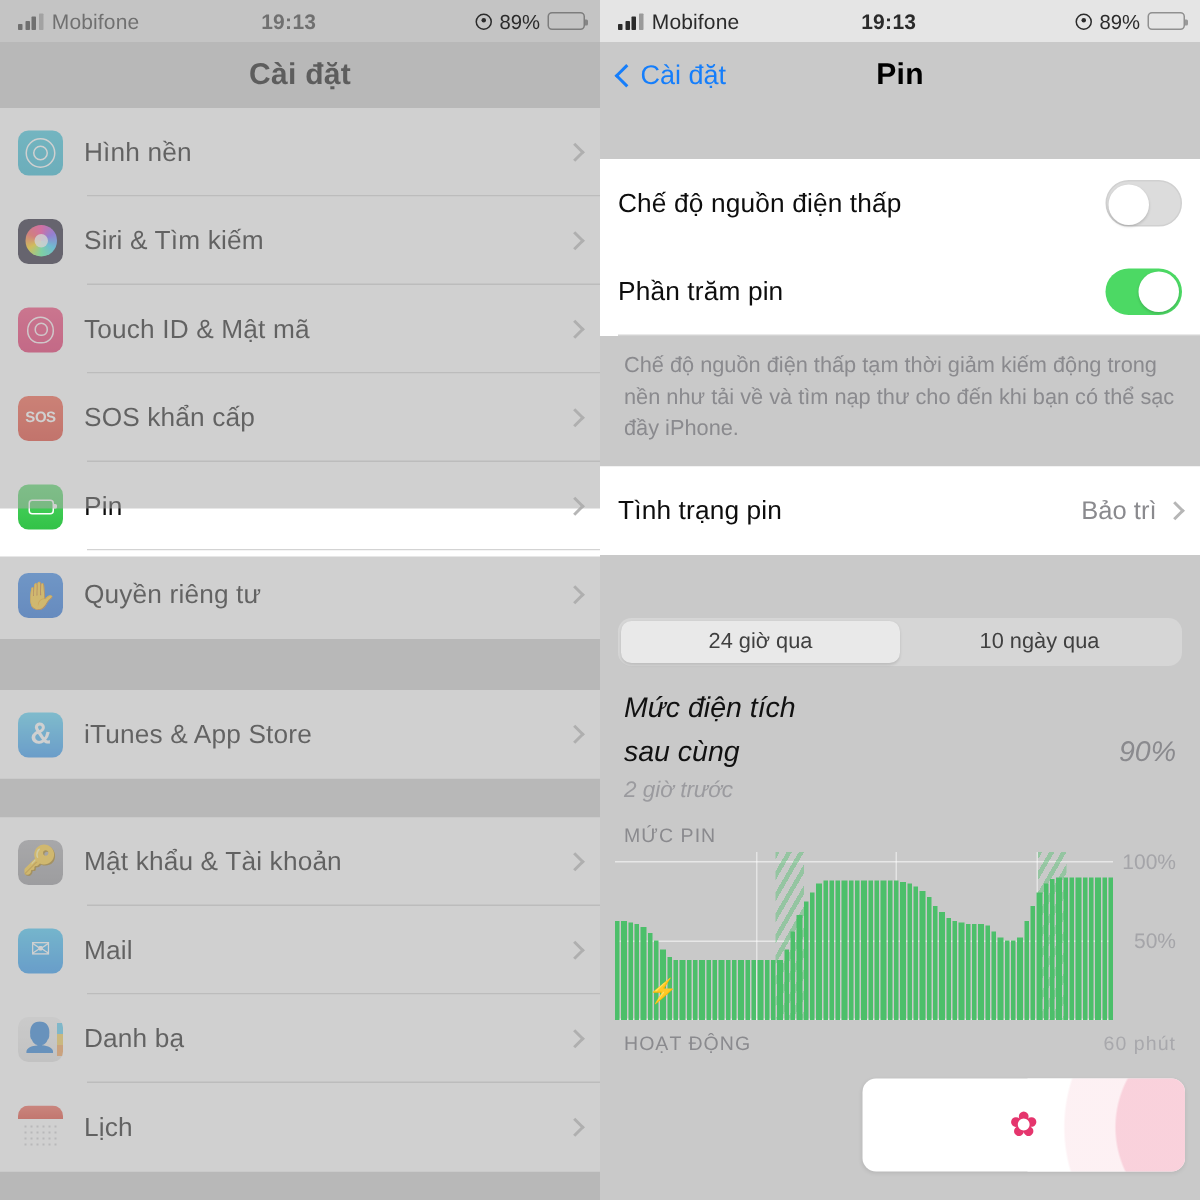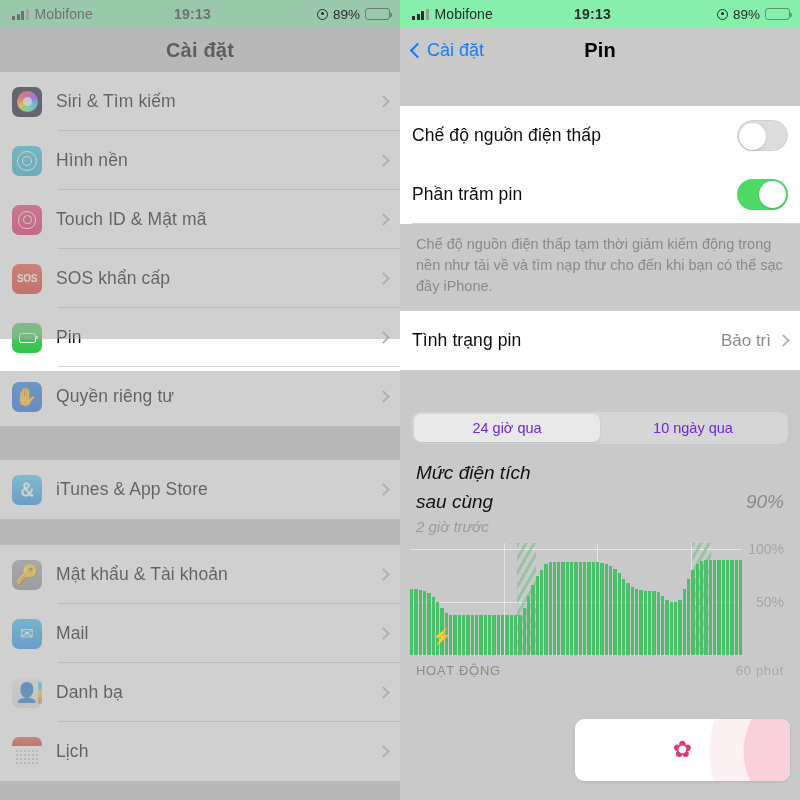--- a/index.html
+++ b/index.html
@@ -11,21 +11,21 @@
   }
   .screens { display: flex; width: 800px; height: 800px; }
   .phone { width: 400px; height: 800px; position: relative; overflow: hidden; background: #c9c9c9; }
   .phone.left { }
   .phone.right { }
 
   
   .statusbar {
     height: 28px; display: flex; align-items: center;
     padding: 0 10px 0 12px; font-size: 14px; color: #2b2b2b;
-    background: #86efac; position: relative;
+    background: #e5e5e5; position: relative;
   }
   .sb-left { display: flex; align-items: center; gap: 6px; flex: 1; }
   .signal { display: flex; align-items: flex-end; gap: 1.5px; height: 11px; }
   .signal i { width: 3px; background: #2b2b2b; border-radius: 0.5px; display: block; }
   .signal i:nth-child(1) { height: 4px; }
   .signal i:nth-child(2) { height: 6px; }
   .signal i:nth-child(3) { height: 9px; }
   .signal i:nth-child(4) { height: 11px; background: #9a9a9a; }
   .carrier { font-size: 14px; letter-spacing: .1px; }
   .sb-center { position: absolute; left: 0; right: 15px; text-align: center; font-size: 14px; font-weight: 600; letter-spacing: .2px; pointer-events: none; }
@@ -114,21 +114,21 @@
   .toggle.off { background: #dcdcdc; border: 1px solid #d0d0d0; }
   .toggle .knob { position: absolute; top: 2px; width: 27px; height: 27px; border-radius: 50%;
     background: #fff; box-shadow: 0 1px 2px rgba(0,0,0,.18); }
   .toggle.on .knob { right: 2px; }
   .toggle.off .knob { left: 1px; }
   .row .value { font-size: 17px; color: #8a8a8e; margin-right: 8px; }
 
   .seg-wrap { padding: 12px 12px 10px 12px; }
   .segmented { display: flex; background: #d6d6d6; border-radius: 9px; height: 32px; padding: 2px; }
   .seg { flex: 1; display: flex; align-items: center; justify-content: center;
-    font-size: 14.5px; color: #6d28d9; border-radius: 7px; }
+    font-size: 14.5px; color: #404040; border-radius: 7px; }
   .seg.active { background: #e9e9e9; box-shadow: 0 1px 2px rgba(0,0,0,.12); }
 
   .usage { padding: 4px 16px 8px 16px; font-style: italic; }
   .usage-line { display: flex; align-items: baseline; }
   .usage-title { font-size: 19px; color: #111; line-height: 1.55; flex: 1; }
   .usage-pct { font-size: 19px; color: #8a8a8e; }
   .usage-sub { font-size: 15px; color: #9b9b9f; margin-top: 1px; }
 
   .chart-head { font-size: 13px; color: #8a8a8e; letter-spacing: .7px; padding: 6px 16px 4px 16px; }
   .chart {
@@ -181,32 +181,32 @@
         <span class="batt"><span class="fill"></span></span>
       </div>
     </div>
 
     <div class="navbar">
       <div class="title">Cài đặt</div>
     </div>
 
     <div class="group">
       <div class="row">
+        <span class="icon ic-wallpaper">
+            <span class="glyph-flower"></span>
+          </span>
+        <span class="label">Hình nền</span>
+        <span class="chev"></span>
+        <span class="sep"></span>
+      </div>
+      <div class="row">
         <span class="icon ic-siri">
             <span class="glyph-siri"></span>
           </span>
         <span class="label">Siri &amp; Tìm kiếm</span>
-        <span class="chev"></span>
-        <span class="sep"></span>
-      </div>
-      <div class="row">
-        <span class="icon ic-wallpaper">
-            <span class="glyph-flower"></span>
-          </span>
-        <span class="label">Hình nền</span>
         <span class="chev"></span>
         <span class="sep"></span>
       </div>
       <div class="row">
         <span class="icon ic-touchid">
             <span class="glyph-print"></span>
           </span>
         <span class="label">Touch ID &amp; Mật mã</span>
         <span class="chev"></span>
         <span class="sep"></span>
@@ -355,20 +355,21 @@
 
     <div class="usage">
       <div class="usage-title">Mức điện tích</div>
       <div class="usage-line">
         <span class="usage-title">sau cùng</span>
         <span class="usage-pct">90%</span>
       </div>
       <div class="usage-sub">2 giờ trước</div>
     </div>
 
+    <div class="chart-head">MỨC PIN</div>
 
     <div class="chart">
       <div class="grid-line" style="top:6px;"></div>
       <div class="grid-line" style="top:59px;"></div>
       <div class="grid-line" style="bottom:0;"></div>
       <div class="vgrid" style="left:25%;"></div>
       <div class="vgrid" style="left:50%;"></div>
       <div class="vgrid" style="left:75%;"></div>
       <div class="axis-lab" style="top:6px;">100%</div>
       <div class="axis-lab" style="top:59px;">50%</div>

